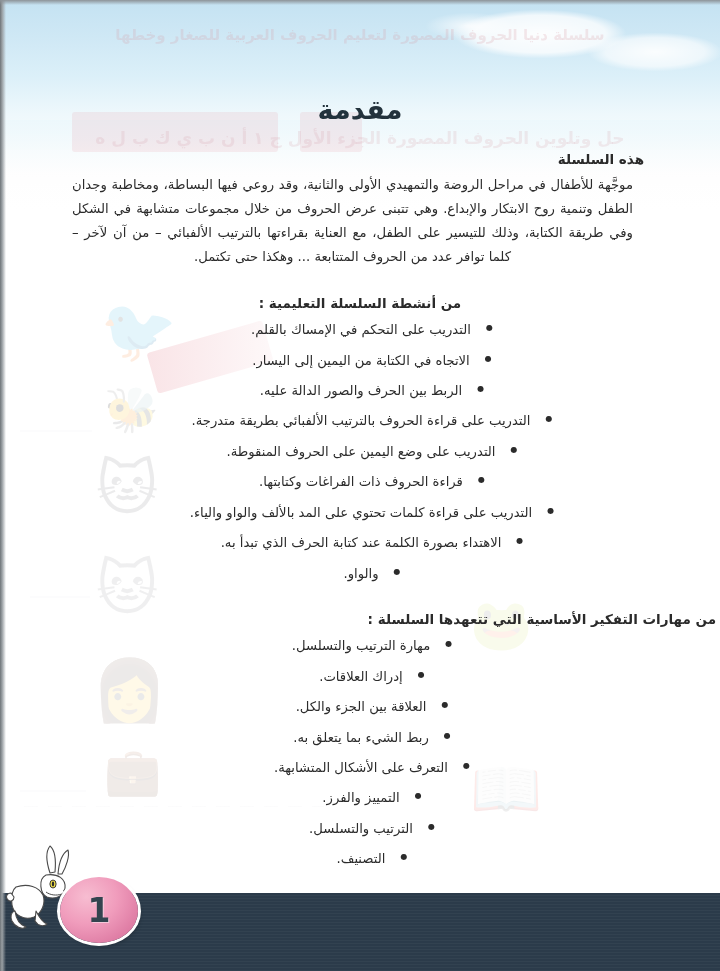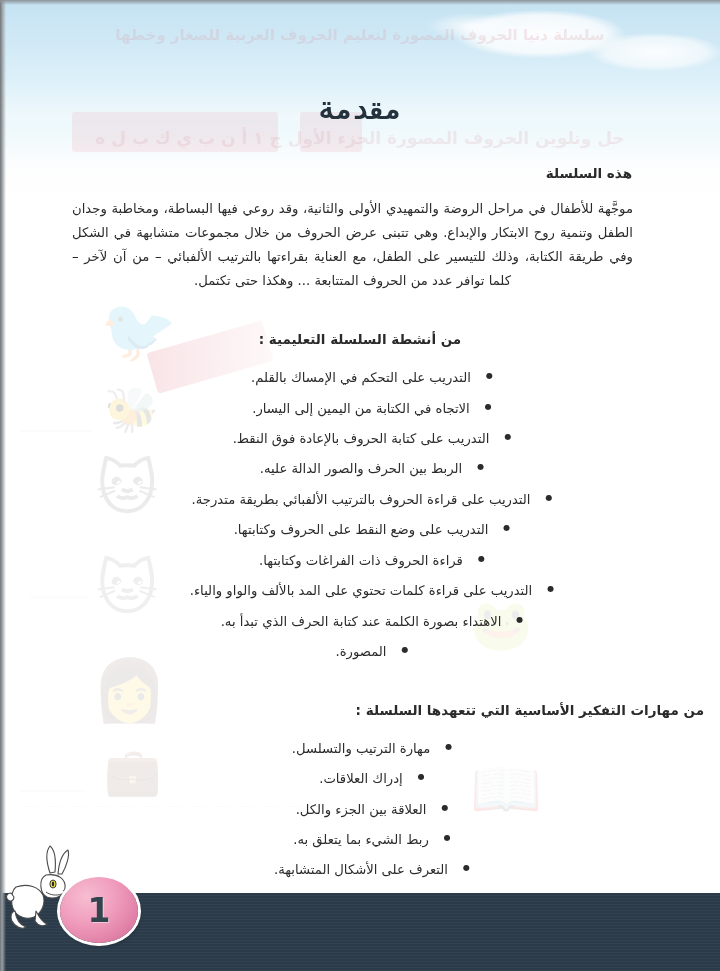--- a/index.html
+++ b/index.html
@@ -124,29 +124,28 @@
   }
 
   .page-title {
     margin: 0;
     padding-top: 94px;
     text-align: center;
     font-size: 27px;
     font-weight: bold;
     color: #23323c;
     letter-spacing: 0;
-    font-family: Liberation Mono, monospace;
   }
 
   .section {
     margin: 0;
   }
 
   .section-heading {
-    margin: 16px;
+    margin: 4px;
     padding: 0 72px 0 116px;
     font-size: 13.5px;
     font-weight: bold;
     color: #2a2a2a;
     text-align: right;
   }
 
   .s1 { padding-top: 22px; }
   .s2-heading { padding-top: 22px; text-align: center; padding-left: 0; padding-right: 0; }
   .s3-heading { padding-top: 18px; text-align: right; padding-left: 0; padding-right: 0; }
@@ -287,28 +286,27 @@
     <div class="section">
       <h2 class="section-heading s1">هذه السلسلة</h2>
       <p class="body-para">موجَّهة للأطفال في مراحل الروضة والتمهيدي الأولى والثانية، وقد روعي فيها البساطة، ومخاطبة وجدان الطفل وتنمية روح الابتكار والإبداع. وهي تتبنى عرض الحروف من خلال مجموعات متشابهة في الشكل وفي طريقة الكتابة، وذلك للتيسير على الطفل، مع العناية بقراءتها بالترتيب الألفبائي – من آن لآخر – كلما توافر عدد من الحروف المتتابعة ... وهكذا حتى تكتمل.</p>
     </div>
 
     <div class="section">
       <h2 class="section-heading s2-heading">من أنشطة السلسلة التعليمية :</h2>
       <ul class="bullets">
         <li><span class="li-text">التدريب على التحكم في الإمساك بالقلم.</span></li>
         <li><span class="li-text">الاتجاه في الكتابة من اليمين إلى اليسار.</span></li>
-        <li><span class="li-text">التدريب على كتابة الحروف بالإعادة فوق النقط.</span></li>
         <li><span class="li-text">الربط بين الحرف والصور الدالة عليه.</span></li>
         <li><span class="li-text">التدريب على قراءة الحروف بالترتيب الألفبائي بطريقة متدرجة.</span></li>
-        <li><span class="li-text">التدريب على وضع النقط على الحروف وكتابتها.</span></li>
+        <li><span class="li-text">التدريب على وضع اليمين على الحروف المنقوطة.</span></li>
         <li><span class="li-text">قراءة الحروف ذات الفراغات وكتابتها.</span></li>
         <li><span class="li-text">التدريب على قراءة كلمات تحتوي على المد بالألف والواو والياء.</span></li>
         <li><span class="li-text">الاهتداء بصورة الكلمة عند كتابة الحرف الذي تبدأ به.</span></li>
-        <li><span class="li-text">المصورة.</span></li>
+        <li><span class="li-text">والواو.</span></li>
       </ul>
     </div>
 
     <div class="section">
       <h2 class="section-heading s3-heading">من مهارات التفكير الأساسية التي تتعهدها السلسلة :</h2>
       <ul class="bullets">
         <li><span class="li-text">مهارة الترتيب والتسلسل.</span></li>
         <li><span class="li-text">إدراك العلاقات.</span></li>
         <li><span class="li-text">العلاقة بين الجزء والكل.</span></li>
         <li><span class="li-text">ربط الشيء بما يتعلق به.</span></li>

